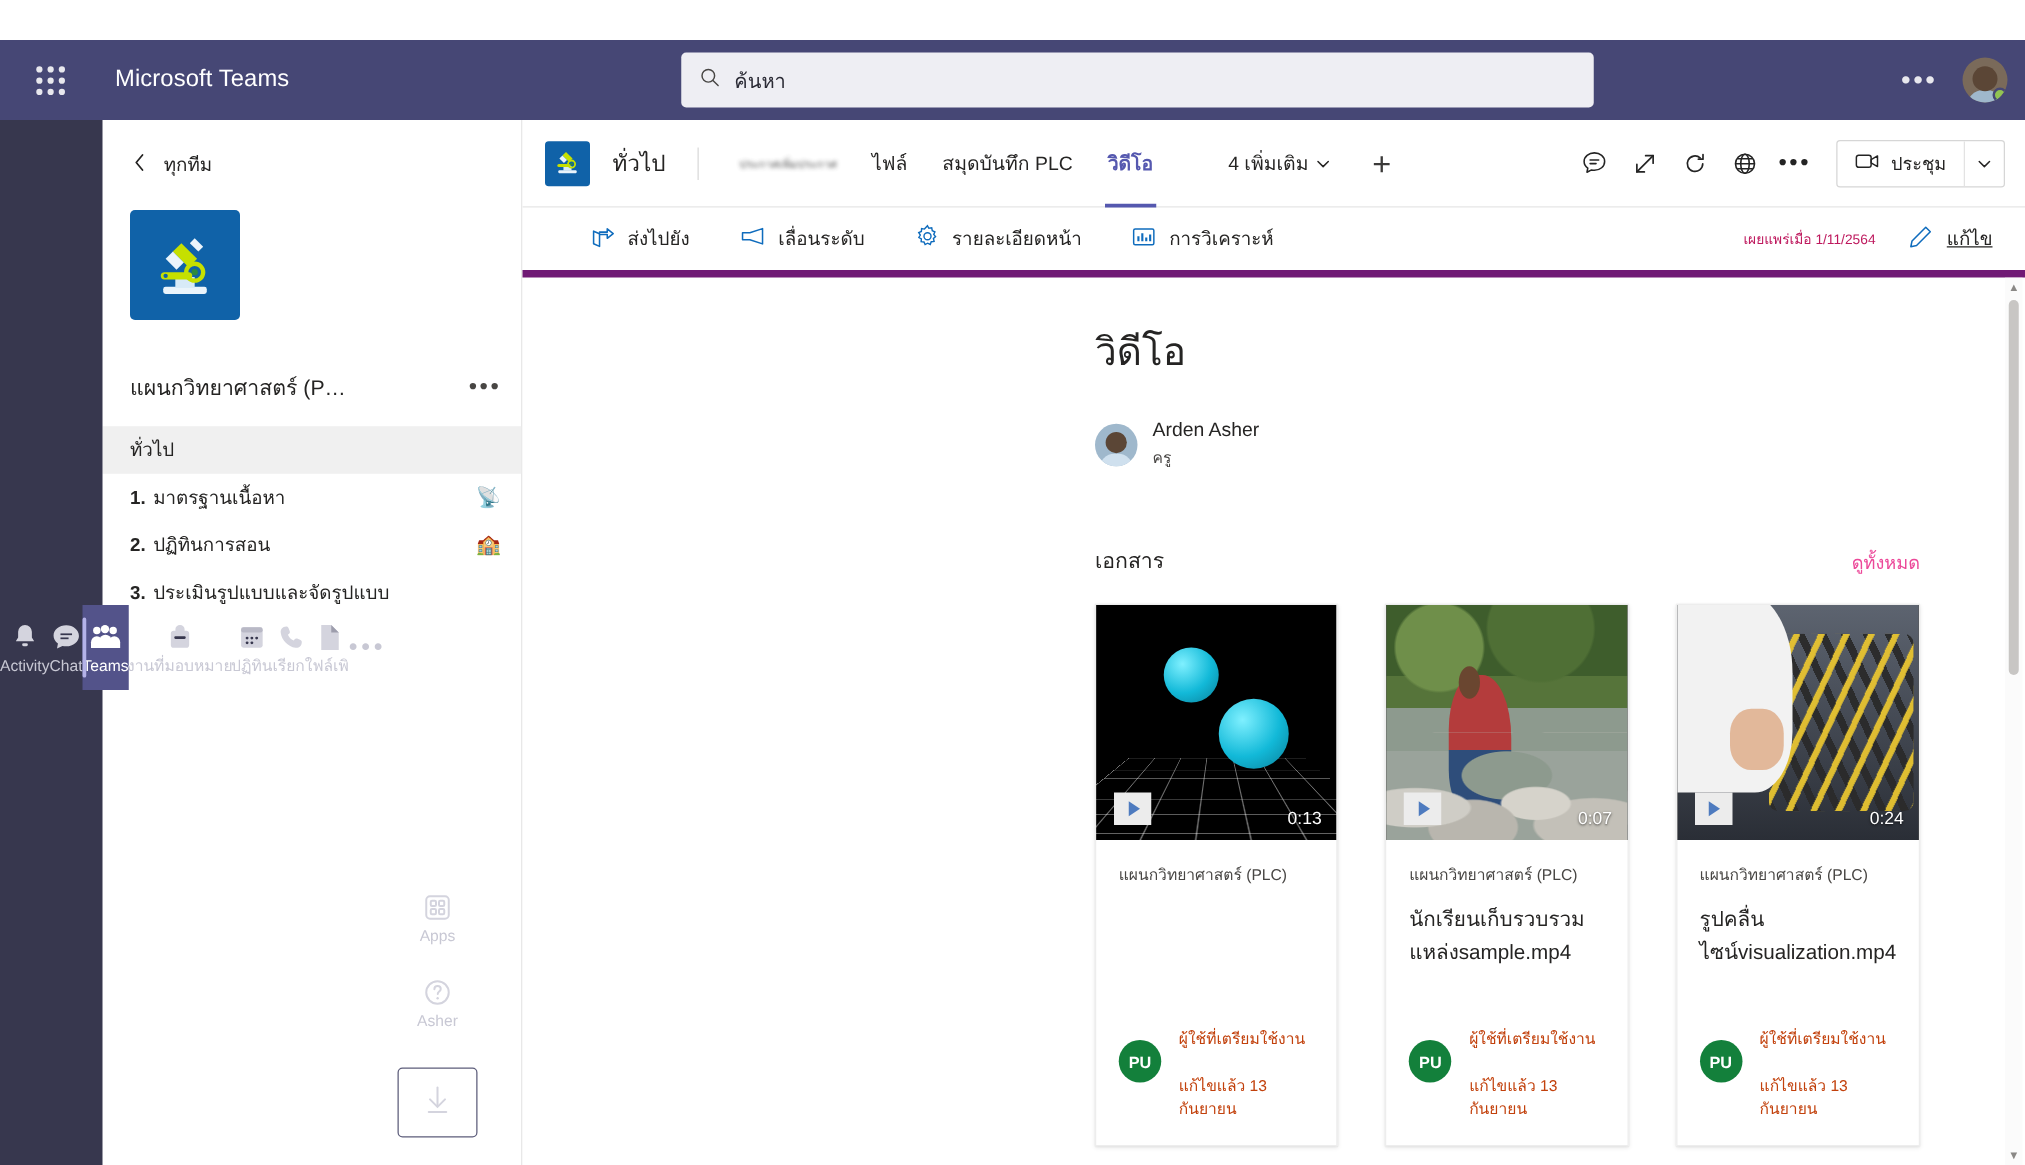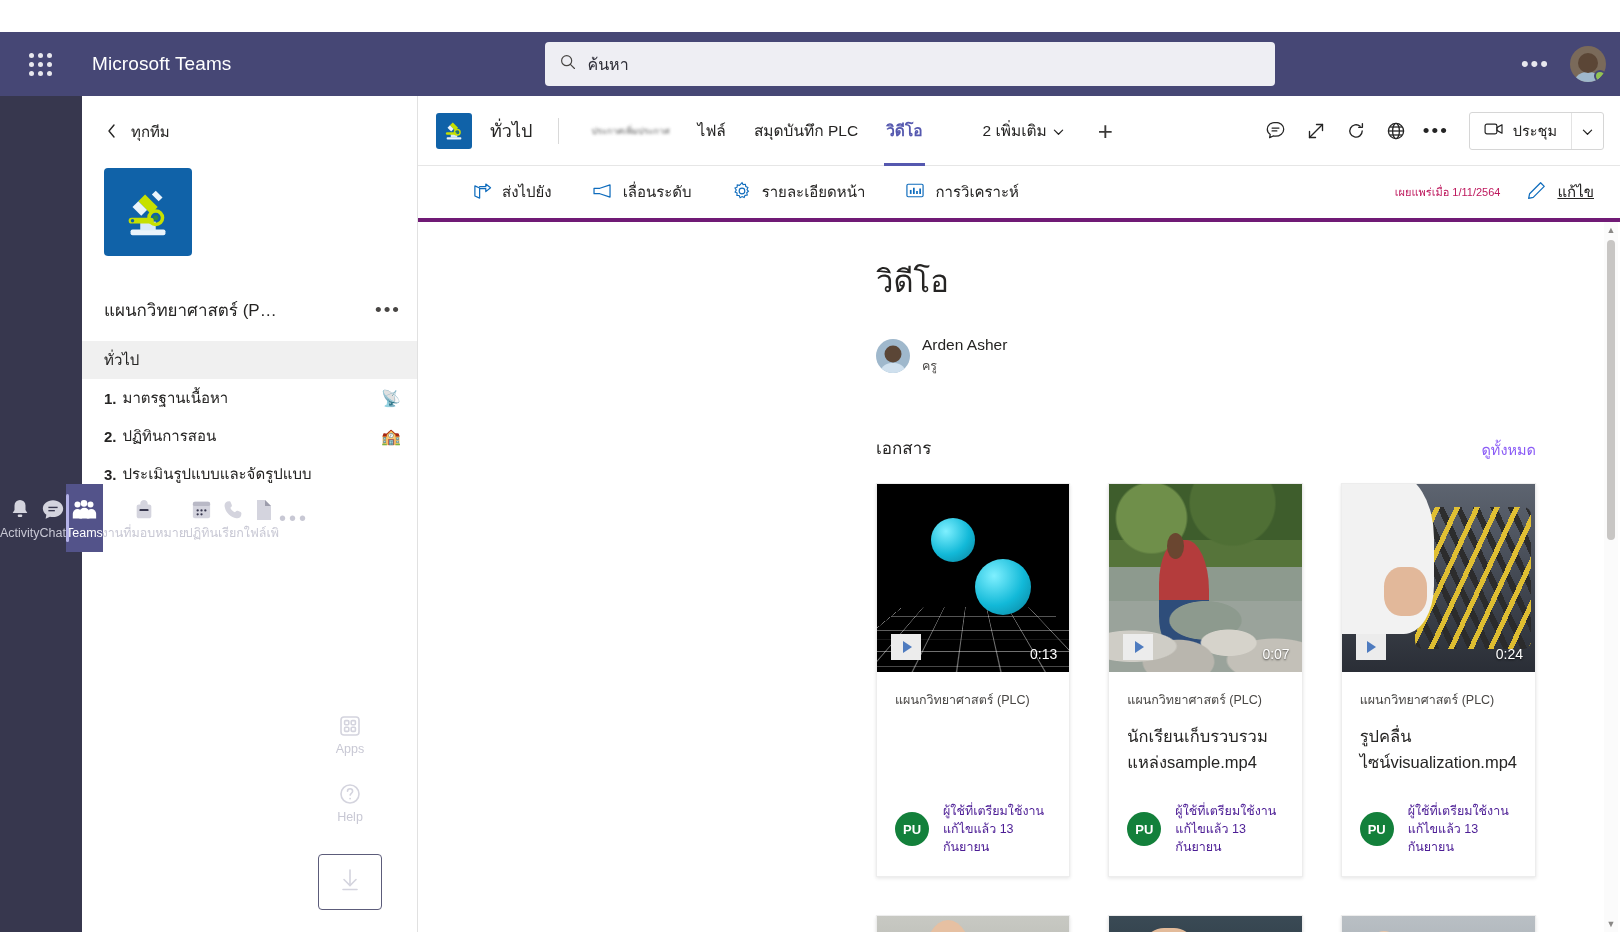--- a/index.html
+++ b/index.html
@@ -171,21 +171,21 @@
     font-size: 14.5px; color: #252423; cursor: pointer; white-space: nowrap;
   }
   .meet-caret {
     width: 32px; height: 100%; display: flex; align-items: center; justify-content: center;
     border-left: 1px solid #e3e3e3; cursor: pointer;
   }
 
   
   .cmdbar {
     height: 56px; flex: 0 0 56px; display: flex; align-items: center;
-    padding: 0 26px 0 54px; border-bottom: 4px solid #701a75;
+    padding: 0 26px 0 54px; border-bottom: 6px solid #701a75;
   }
   .cmd {
     display: flex; align-items: center; gap: 10px; font-size: 15px;
     color: #252423; cursor: pointer; white-space: nowrap;
   }
   .cmd + .cmd { margin-left: 40px; }
   .cmd-right { margin-left: auto; display: flex; align-items: center; gap: 26px; }
   .pub-date { font-size: 11px; color: #be185d; white-space: nowrap; }
   .edit-link {
     display: flex; align-items: center; gap: 10px; font-size: 15px;
@@ -209,21 +209,21 @@
     width:17px; height:17px; border-radius:50%; background:#5b4636; }
   .author-av .body { position:absolute; left:50%; bottom:-4px; transform:translateX(-50%);
     width:27px; height:14px; border-radius:12px 12px 0 0; background:#cfe0ee; }
   .author-name { font-size: 15.5px; color: #252423; }
   .author-role { font-size: 12.5px; color: #484644; margin-top: 2px; }
 
   .sec-head {
     display: flex; align-items: flex-end; margin-top: 58px;
   }
   .sec-title { font-size: 17px; color: #252423; }
-  .sec-link { margin-left: auto; font-size: 14.5px; color: #8b5cf6; cursor: pointer; }
+  .sec-link { margin-left: auto; font-size: 14.5px; color: #ec4899; cursor: pointer; }
 
   .cards {
     display: grid; grid-template-columns: repeat(3, 1fr); gap: 38px;
     margin-top: 22px;
   }
   .card {
     background: #fff; border: 1px solid #ededed;
     box-shadow: 0 1.6px 3.6px rgba(0,0,0,.10), 0 .3px .9px rgba(0,0,0,.09);
     display: flex; flex-direction: column; cursor: pointer;
   }
@@ -246,21 +246,21 @@
   .card-title {
     font-size: 16.5px; color: #252423; line-height: 1.55; margin-top: 14px;
     min-height: 52px;
   }
   .card-foot { display: flex; align-items: center; gap: 14px; margin-top: auto; padding-top: 26px; }
   .pu {
     width: 34px; height: 34px; border-radius: 50%; background: #13803b;
     color: #fff; font-size: 13px; font-weight: bold;
     display: flex; align-items: center; justify-content: center; flex: 0 0 auto;
   }
-  .meta-line { font-size: 12.5px; color: #4c1d95; line-height: 1.45; }
+  .meta-line { font-size: 12.5px; color: #c2410c; line-height: 1.45; margin-top: 20px; }
 
   
   .art-grid {
     position: absolute; inset: 0; background: #000;
   }
   .art-grid .mesh {
     position:absolute; inset:-20% -10% -10% -10%;
     background-image:
       repeating-linear-gradient(to right, rgba(255,255,255,.45) 0 1px, transparent 1px 34px),
       repeating-linear-gradient(to bottom, rgba(255,255,255,.45) 0 1px, transparent 1px 30px);
@@ -466,21 +466,21 @@
           <span class="lbl">Apps</span>
         </div>
         <div class="rail-item">
           <span class="glyph">
             <svg width="24" height="24" viewBox="0 0 24 24" fill="none" stroke="#d4d4de" stroke-width="1.6">
               <circle cx="12" cy="12" r="9"></circle>
                 <path d="M9.5 9.3c0-1.5 1.2-2.5 2.6-2.5s2.5 1 2.5 2.4c0 2-2.4 2.1-2.4 3.9" stroke-linecap="round"></path>
                 <circle cx="12.1" cy="16.6" r=".95" fill="#d4d4de" stroke="none"></circle>
             </svg>
           </span>
-          <span class="lbl">Help</span>
+          <span class="lbl">Asher</span>
         </div>
         <div class="dl-btn">
           <span>
             <svg width="26" height="28" viewBox="0 0 26 28" fill="none" stroke="#d4d4de" stroke-width="1.6" stroke-linecap="round">
               <line x1="13" y1="4" x2="13" y2="19"></line>
                 <polyline points="7,13.5 13,19.5 19,13.5"></polyline>
                 <line x1="6" y1="23.5" x2="20" y2="23.5"></line>
             </svg>
           </span>
         </div>
@@ -559,21 +559,21 @@
         <div class="tab-sep"></div>
 
         <div class="tabs">
           <div class="tab blurred">ประกาศเพิ่มประกาศ</div>
           <div class="tab">ไฟล์</div>
           <div class="tab">สมุดบันทึก PLC</div>
           <div class="tab active">วิดีโอ</div>
         </div>
 
         <div class="tab-more">
-          <span>2 เพิ่มเติม</span>
+          <span>4 เพิ่มเติม</span>
           <span>
             <svg width="11" height="8" viewBox="0 0 12 8" fill="none" stroke="#252423" stroke-width="1.3" stroke-linecap="round" stroke-linejoin="round">
                 <polyline points="1.5,2 6,6.5 10.5,2"></polyline>
               </svg>
           </span>
         </div>
         <div class="tab-add">+</div>
 
         <div class="tabbar-right">
           <div class="ic-btn">

